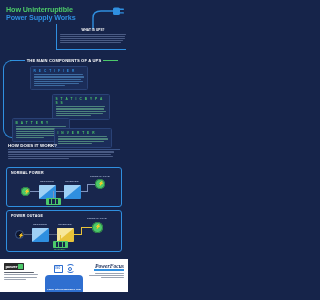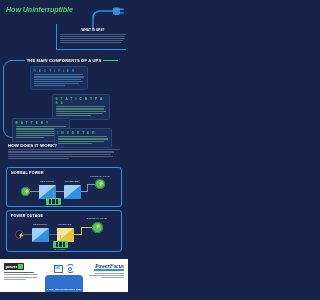--- a/index.html
+++ b/index.html
@@ -10,21 +10,21 @@
     overflow: hidden;
   }
   #page {
     position: relative;
     width: 128px; height: 300px;
     background: #16244a;
   }
 
   
   .header { position: relative; padding: 6px 6px 2px 6px; height: 30px; }
-  .title { font-size: 7.2px; font-weight: bold; line-height: 8.4px; letter-spacing: -0.1px; font-style: italic; }
+  .title { font-size: 7.2px; font-weight: bold; line-height: 8.4px; letter-spacing: -0.1px; }
   .title .l1 { color: #4cc96a; display: block; }
   .title .l2 { color: #2f8fe0; display: block; }
 
   .plug { position: absolute; right: 2px; top: 4px; width: 34px; height: 26px; }
 
   
   .whatis {
     position: absolute; left: 60px; top: 28px; width: 66px;
   }
   .whatis-h {
@@ -178,20 +178,21 @@
   .bottom-strip { position: absolute; left: 0; top: 292px; width: 128px; height: 8px; background: #16244a; }
 </style>
 </head>
 <body>
 
 <div id="page">
 
   <div class="header">
     <div class="title">
       <span class="l1">How Uninterruptible</span>
+      <span class="l2">Power Supply Works</span>
     </div>
     <svg class="plug" viewBox="0 0 34 26">
       <path d="M1 25 L1 14 Q1 7 9 7 L22 7" fill="none" stroke="#2f8fe0" stroke-width="1.4"></path>
       <rect x="21" y="3.5" width="7" height="7.5" rx="1.6" fill="#2f8fe0"></rect>
       <rect x="27" y="4.6" width="5" height="1.3" rx=".6" fill="#2f8fe0"></rect>
       <rect x="27" y="8.3" width="5" height="1.3" rx=".6" fill="#2f8fe0"></rect>
     </svg>
   </div>
 
   <div class="hairline-box"></div>

